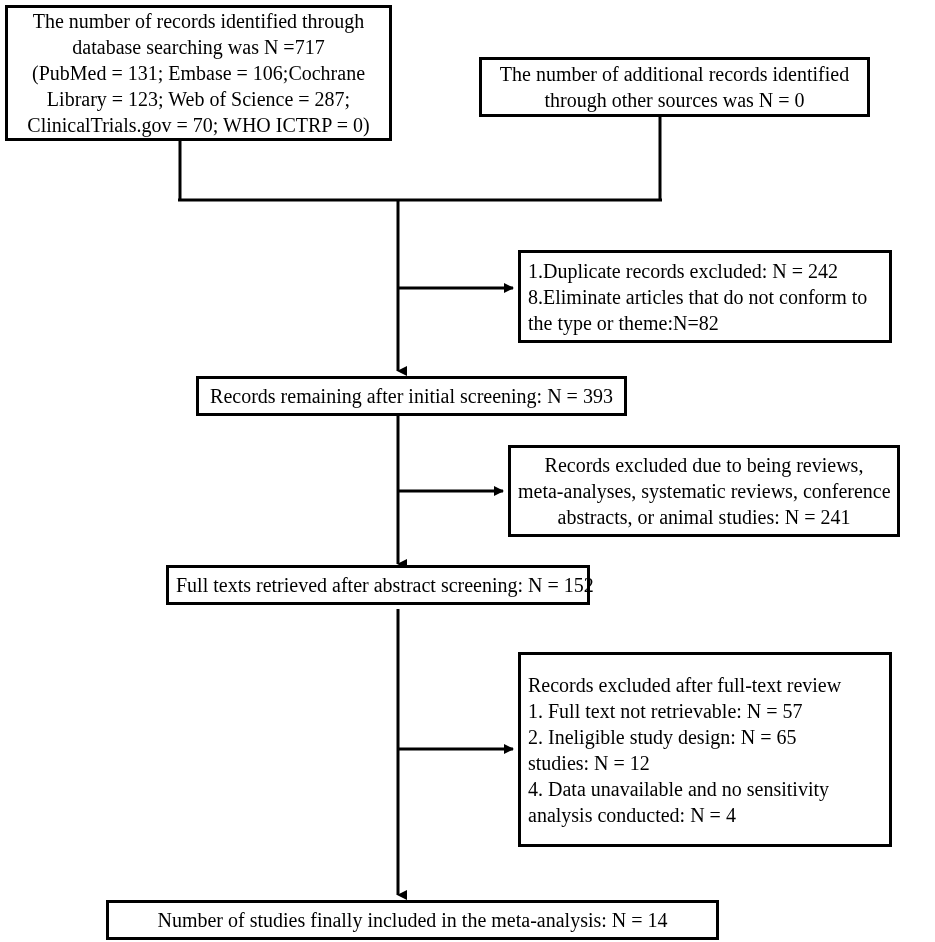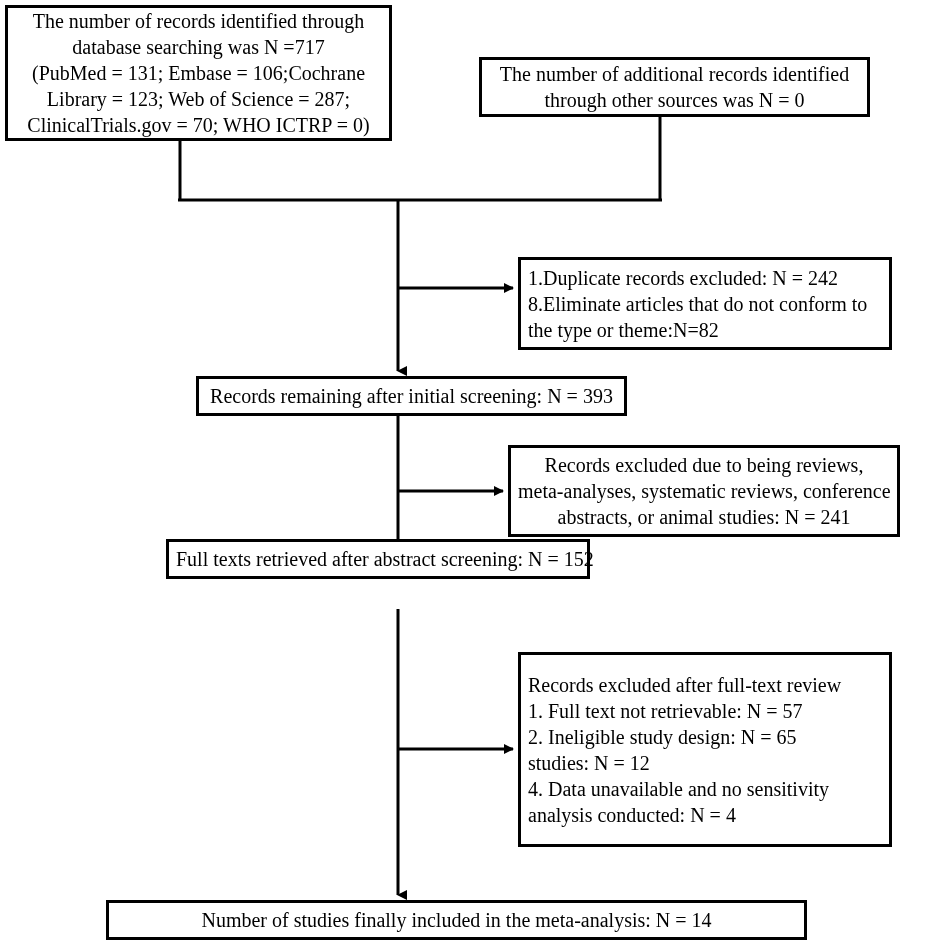--- a/index.html
+++ b/index.html
@@ -37,26 +37,26 @@
     padding: 2px 7px;
     z-index: 2;
   }
   .node.center { text-align: center; }
   .node.left   { text-align: left; }
   .node .line { display: block; white-space: nowrap; }
 
   
   #box-identified-db    { left: 5px;   top: 5px;   width: 387px; height: 136px; }
   #box-identified-other { left: 479px; top: 57px;  width: 391px; height: 60px;  }
-  #box-duplicates       { left: 518px; top: 257px; width: 374px; height: 93px;  }
+  #box-duplicates       { left: 518px; top: 250px; width: 374px; height: 93px;  }
   #box-after-screening  { left: 196px; top: 376px; width: 431px; height: 40px;  }
   #box-excluded-type    { left: 508px; top: 445px; width: 392px; height: 92px;  }
-  #box-fulltext         { left: 166px; top: 539px; width: 424px; height: 40px;  }
+  #box-fulltext         { left: 166px; top: 565px; width: 424px; height: 40px;  }
   #box-excluded-full    { left: 518px; top: 652px; width: 374px; height: 195px; }
-  #box-included         { left: 106px; top: 900px; width: 701px; height: 40px;  }
+  #box-included         { left: 106px; top: 900px; width: 613px; height: 40px;  }
 </style>
 </head>
 <body>
 
 <div id="diagram">
 
   <svg id="connectors" viewBox="0 0 935 942" width="935" height="942" xmlns="http://www.w3.org/2000/svg">
     <defs>
       <marker id="arrowdown" markerWidth="12" markerHeight="12" refX="5" refY="9" orient="auto" markerUnits="userSpaceOnUse">
         <path d="M0,0 L10,0 L5,10 z" fill="#000000"></path>

